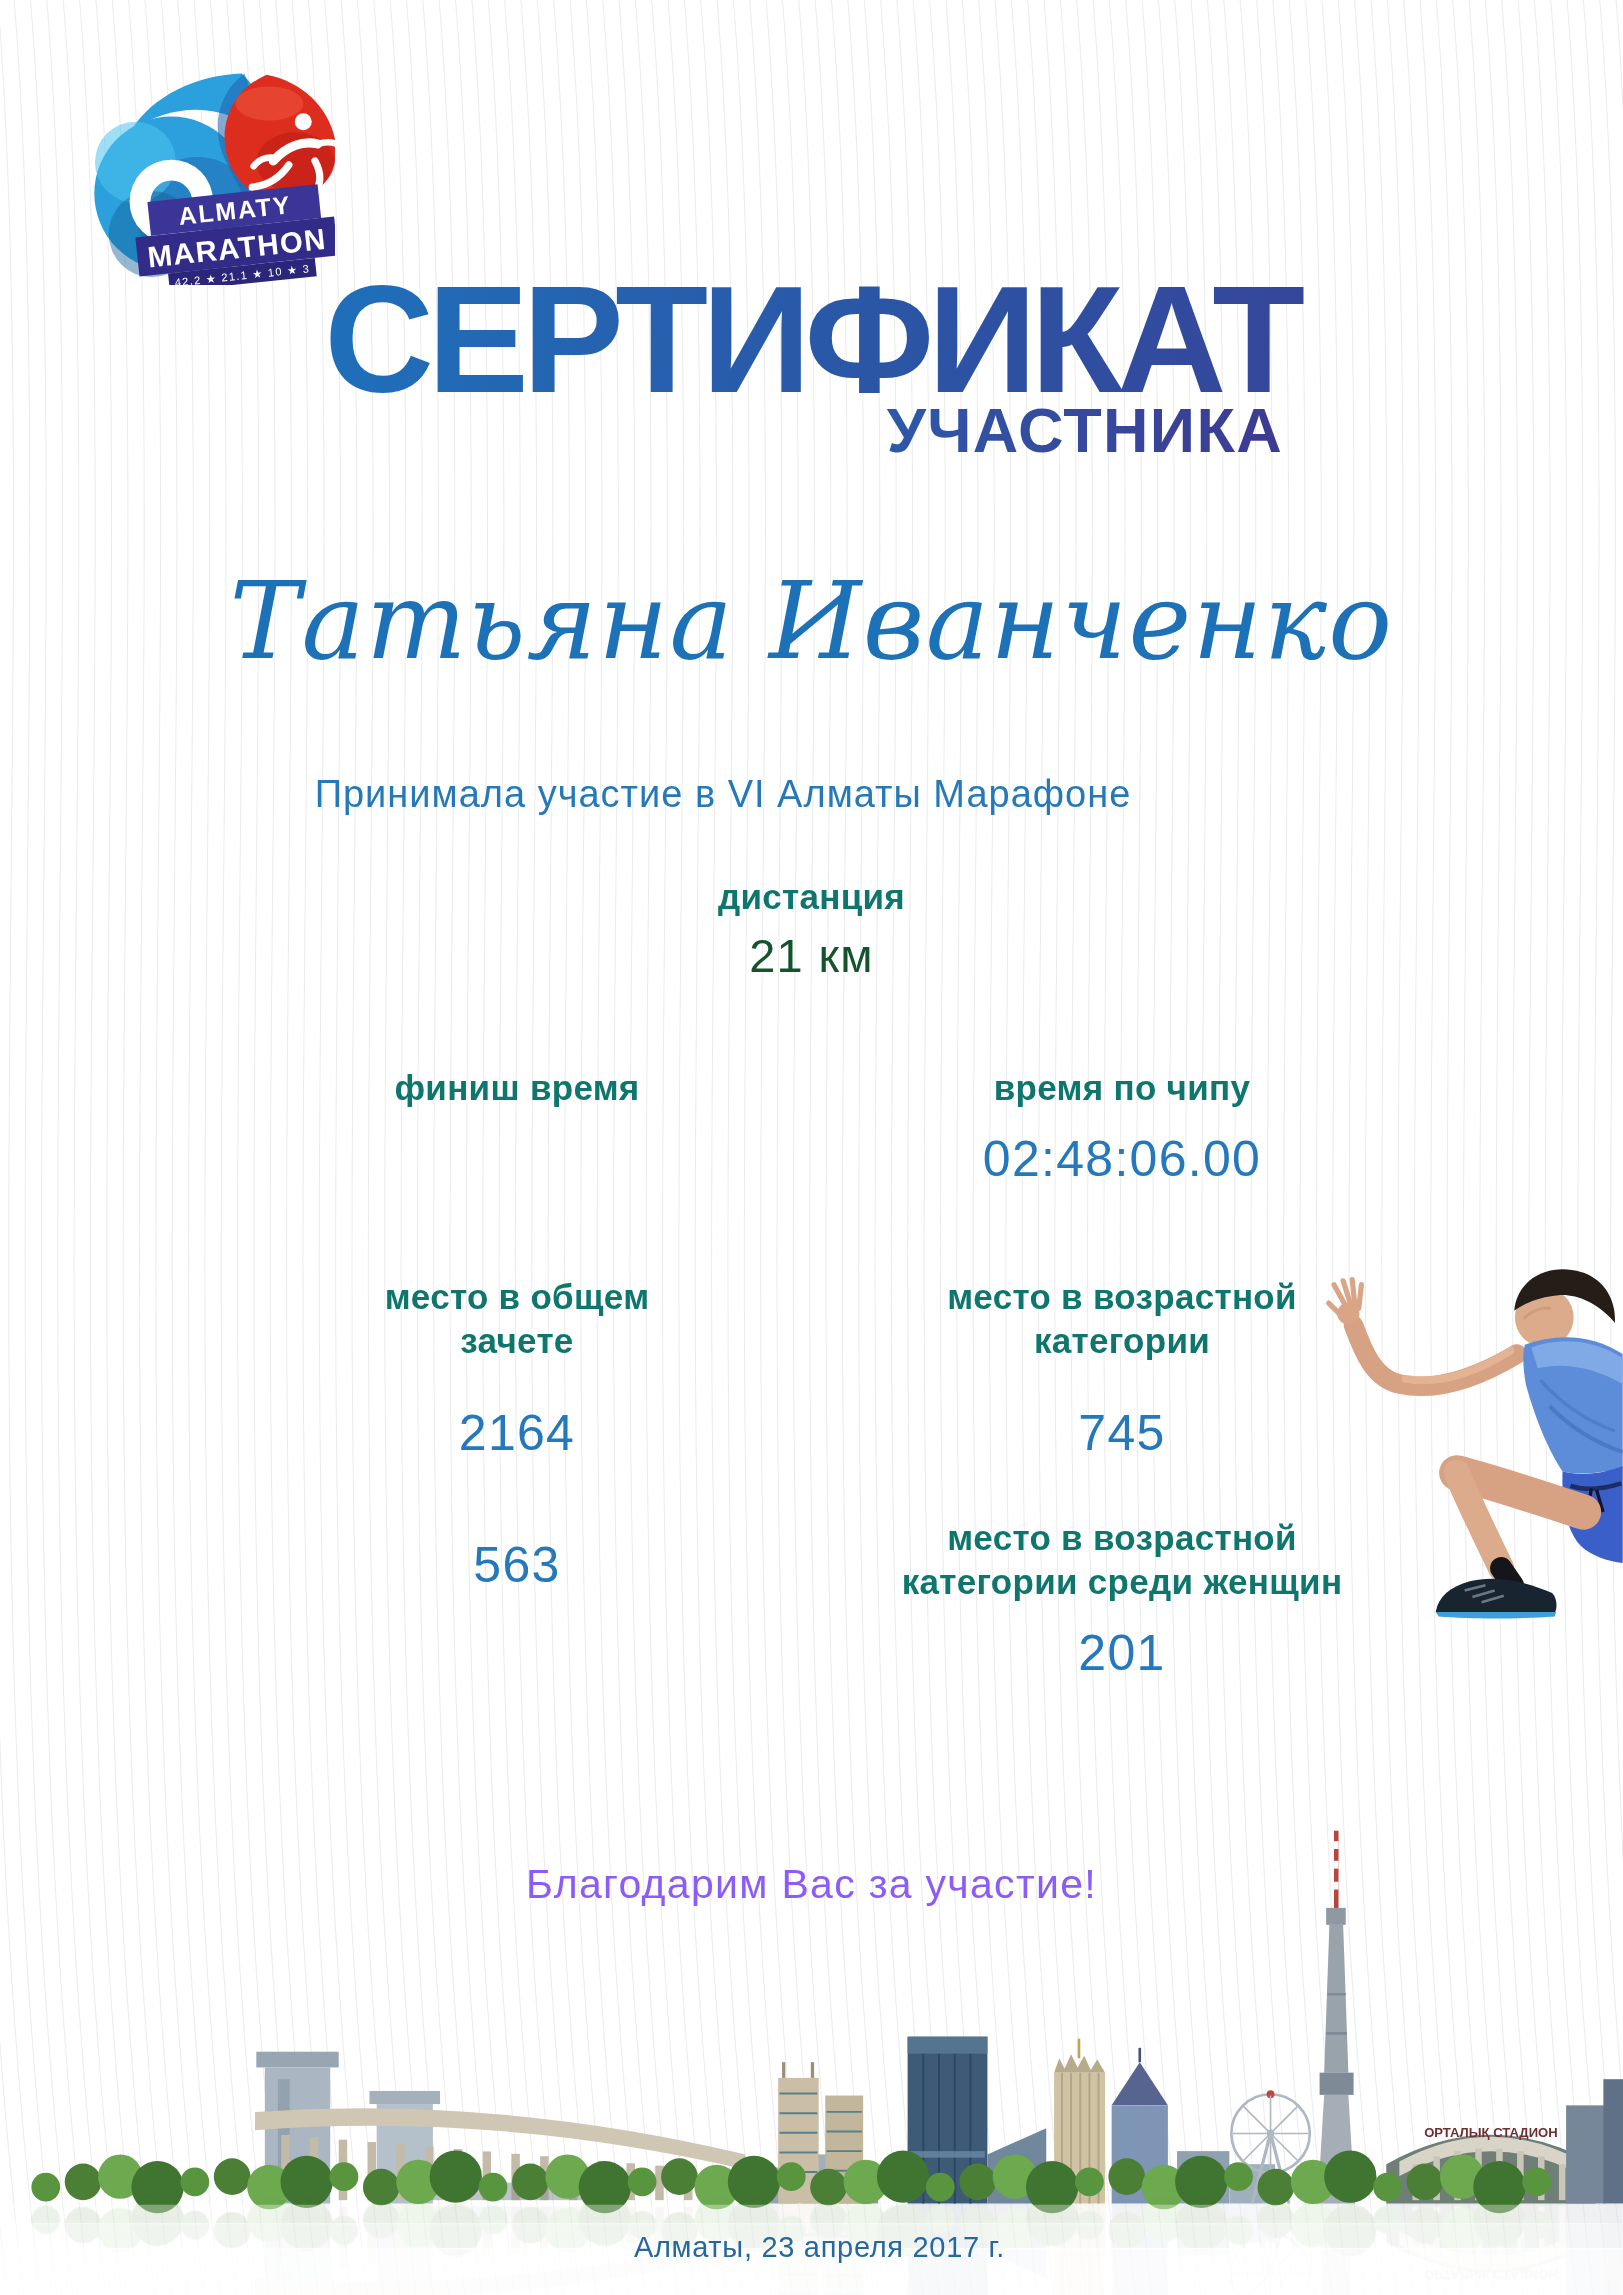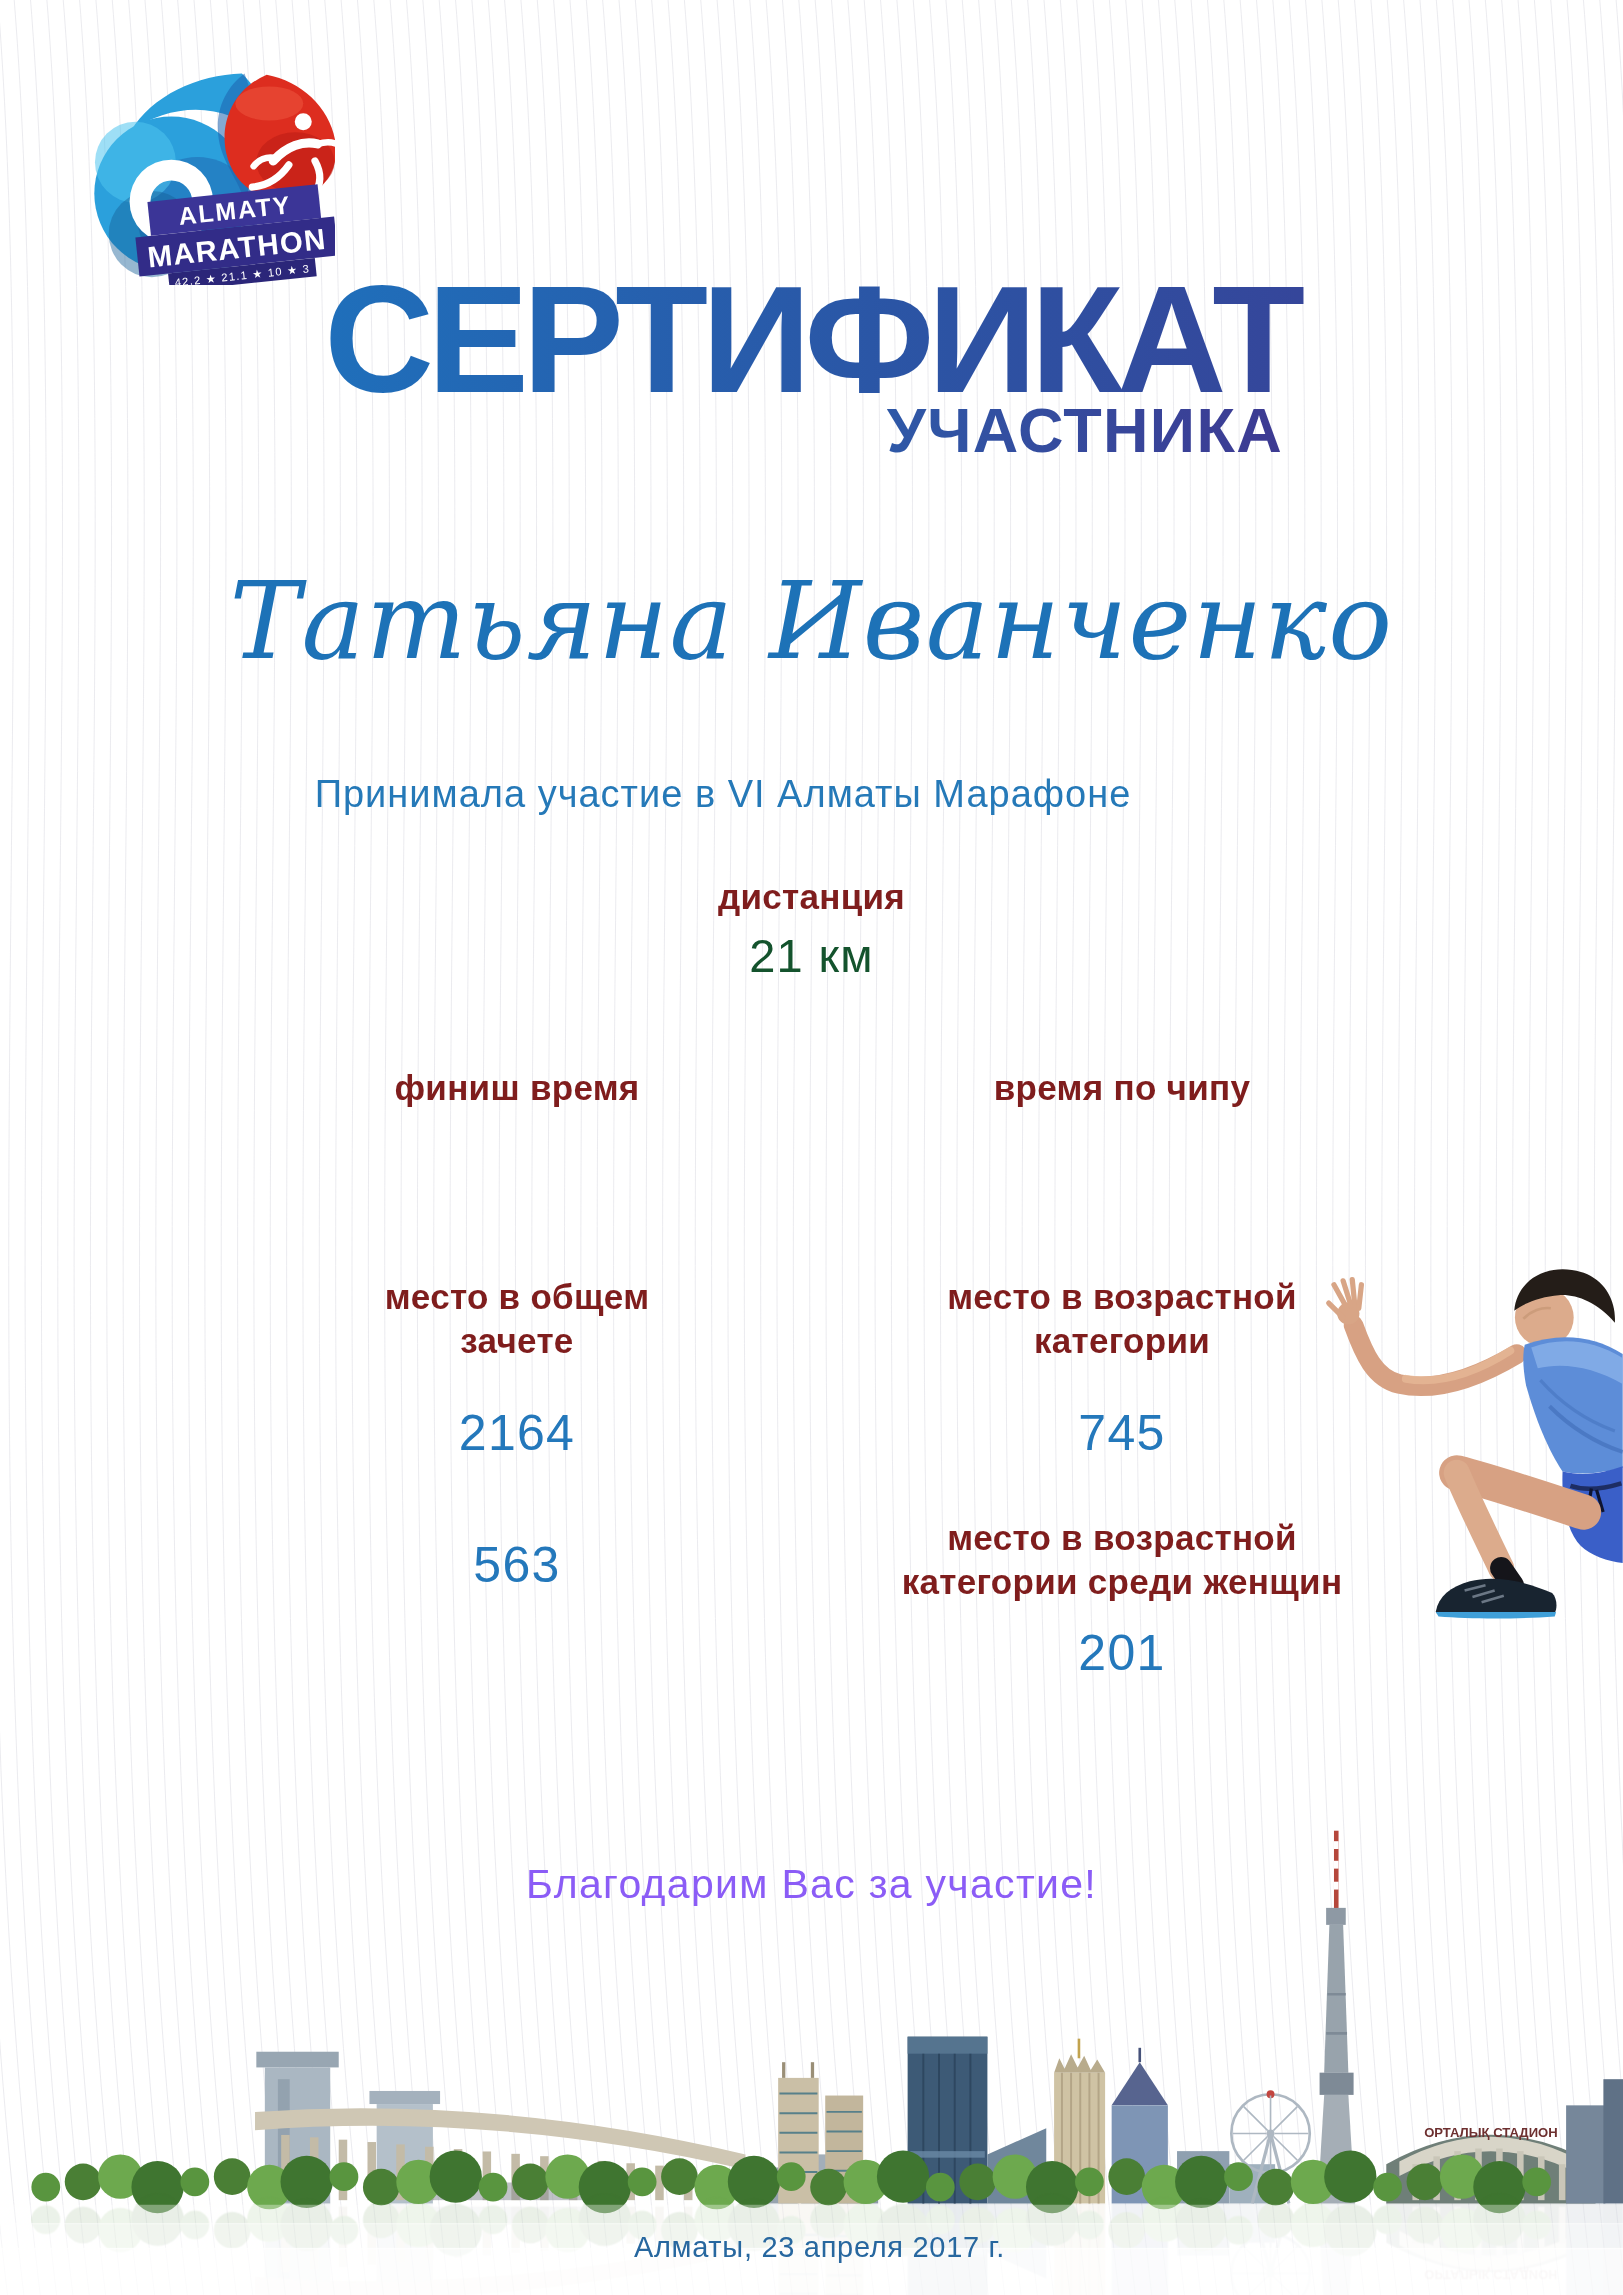--- a/index.html
+++ b/index.html
@@ -30,21 +30,21 @@
   .participant-name{
     left:0;top:564px;width:1623px;text-align:center;
     font-family:"DejaVu Serif", serif;font-style:italic;
     font-size:106px;color:#1d72b7;line-height:1.1;letter-spacing:1.3px;
   }
   .event-line{
     left:0;top:773px;width:1446px;text-align:center;
     font-size:38px;color:#2579b8;letter-spacing:1px;font-weight:400;
   }
   .stat-label{
-    font-size:35px;font-weight:bold;color:#7f1d1d;line-height:44px;
+    font-size:35px;font-weight:bold;color:#0f766e;line-height:44px;
     letter-spacing:0.3px;white-space:pre-line;text-align:center;
   }
   .stat-value{
     margin-top:22px;font-size:50px;font-weight:400;color:#2478bb;
     letter-spacing:1.3px;text-align:center;line-height:1.1;
   }
   .dist-block{left:0;top:875px;width:1623px;text-align:center;}
   .dist-value{margin-top:9.2px;font-size:47px;font-weight:400;color:#14532d;letter-spacing:1.3px;}
   .stat-cell{width:582px;display:flex;flex-direction:column;align-items:center;}
   .col-left{left:226px;}
@@ -217,20 +217,21 @@
 <div class="layer dist-block">
   <div class="stat-label">дистанция</div>
   <div class="dist-value">21 км</div>
 </div>
 
 <div class="layer stat-cell col-left row-1">
   <div class="stat-label">финиш время</div>
 </div>
 <div class="layer stat-cell col-right row-1">
   <div class="stat-label">время по чипу</div>
+  <div class="stat-value">02:48:06.00</div>
 </div>
 <div class="layer stat-cell col-left row-2">
   <div class="stat-label">место в общем
 зачете</div>
   <div class="stat-value">2164</div>
 </div>
 <div class="layer stat-cell col-right row-2">
   <div class="stat-label">место в возрастной
 категории</div>
   <div class="stat-value">745</div>

